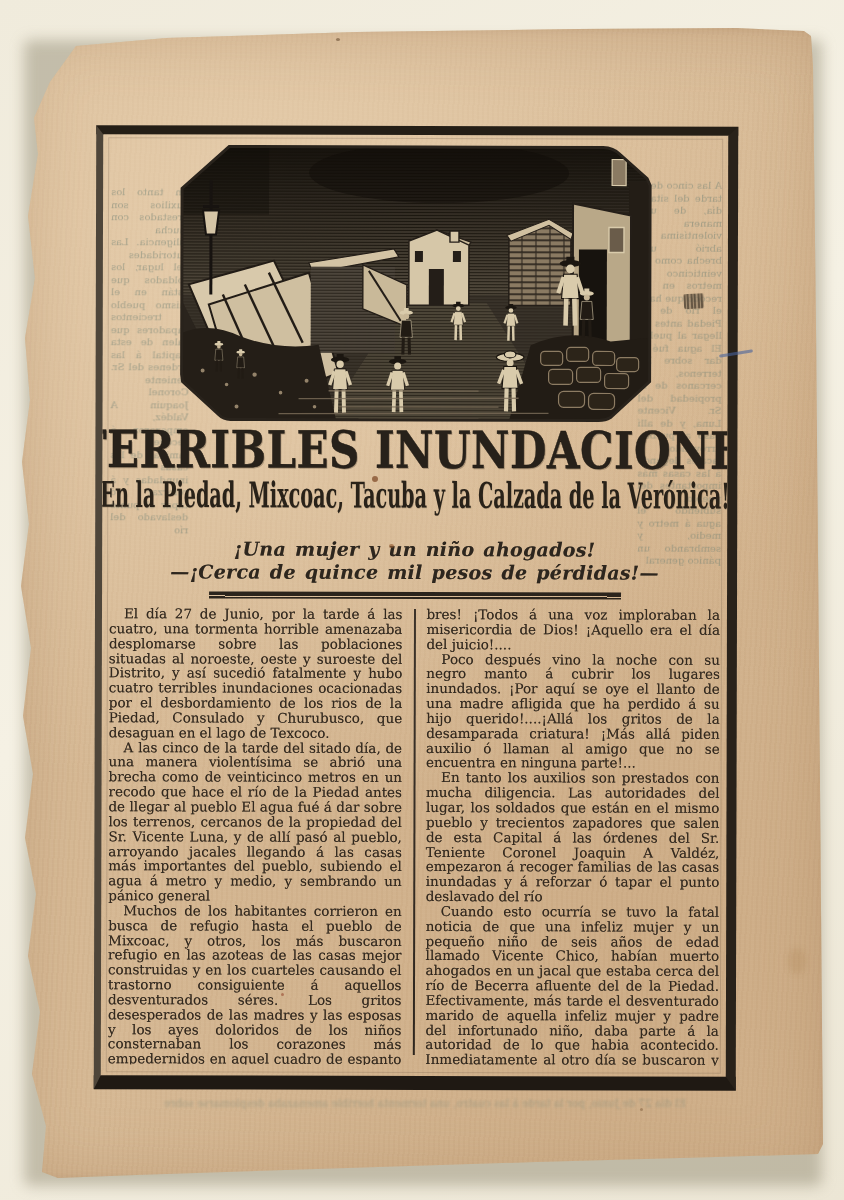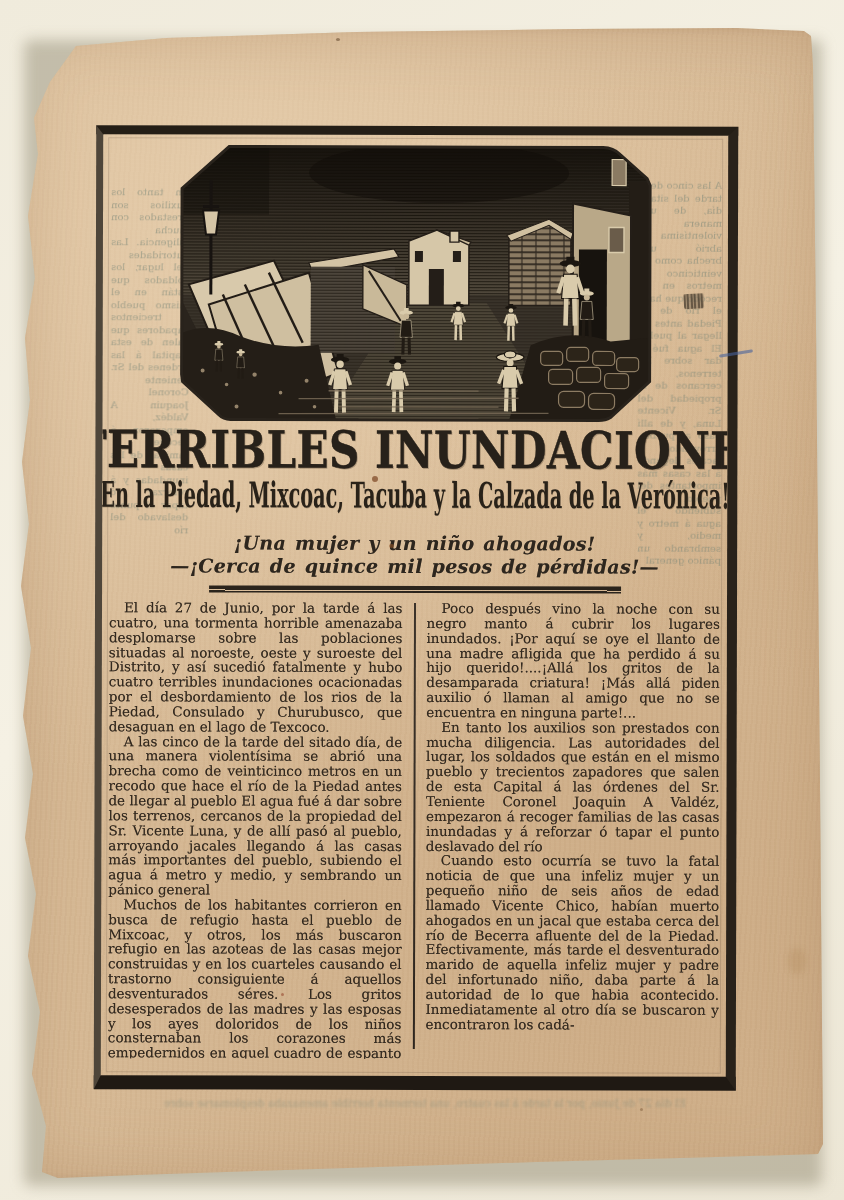--- a/index.html
+++ b/index.html
@@ -49,21 +49,21 @@
   }
   .h2 {
     height:38px; line-height:36px; font-size:30px; font-weight:bold; white-space:nowrap;
     transform:scale(0.64,1.18); color:#292219; text-shadow:0.6px 0.6px 0 rgba(80,66,50,0.3); z-index:2;
   }
   .deck {
     font-style:italic; font-weight:bold; font-size:19px; height:23px; line-height:23px;
     color:#2d261e; letter-spacing:0.3px; word-spacing:2px; z-index:2; white-space:nowrap;
     text-shadow:0 0 0.5px rgba(60,48,35,0.5);
   }
-  .deck.first { margin-top:16px; }
+  .deck.first { margin-top:22px; }
   .rule {
     margin-top:8px; width:412px; height:7px; z-index:2;
     background:linear-gradient(to bottom,#2b241c 0 4px,rgba(0,0,0,0) 4px 5px,#2b241c 5px 7px);
   }
   .cols { margin-top:8px; width:611px; height:458px; display:flex; overflow:hidden; z-index:2; }
   .col {
     flex:1; text-align:justify; font-size:13.5px; line-height:14.85px; color:#32291f;
     text-shadow:0 0 0.5px rgba(56,44,32,0.6);
   }
   .col p { margin:0; text-indent:15px; }
@@ -265,20 +265,21 @@
       <div class="rule"></div>
 
       <div class="cols">
         <div class="col">
           <p>El día 27 de Junio, por la tarde á las cuatro, una tormenta horrible amenazaba desplomarse sobre las poblaciones situadas al noroeste, oeste y suroeste del Distrito, y así sucedió fatalmente y hubo cuatro terribles inundaciones ocacionadas por el desbordamiento de los rios de la Piedad, Consulado y Churubusco, que desaguan en el lago de Texcoco.</p>
           <p>A las cinco de la tarde del sitado día, de una manera violentísima se abrió una brecha como de veinticinco metros en un recodo que hace el río de la Piedad antes de llegar al pueblo El agua fué á dar sobre los terrenos, cercanos de la propiedad del Sr. Vicente Luna, y de allí pasó al pueblo, arroyando jacales llegando á las casas más importantes del pueblo, subiendo el agua á metro y medio, y sembrando un pánico general</p>
           <p>Muchos de los habitantes corrieron en busca de refugio hasta el pueblo de Mixcoac, y otros, los más buscaron refugio en las azoteas de las casas mejor construidas y en los cuarteles causando el trastorno consiguiente á aquellos desventurados séres. Los gritos desesperados de las madres y las esposas y los ayes doloridos de los niños consternaban los corazones más empedernidos en aquel cuadro de espanto y desolación. ¡Todos pedian auxilio á los hom-</p>
         </div>
         <div class="divider"></div>
         <div class="col">
+          <p class="cont">bres! ¡Todos á una voz imploraban la misericordia de Dios! ¡Aquello era el día del juicio!....</p>
           <p>Poco después vino la noche con su negro manto á cubrir los lugares inundados. ¡Por aquí se oye el llanto de una madre afligida que ha perdido á su hijo querido!....¡Allá los gritos de la desamparada criatura! ¡Más allá piden auxilio ó llaman al amigo que no se encuentra en ninguna parte!...</p>
           <p>En tanto los auxilios son prestados con mucha diligencia. Las autoridades del lugar, los soldados que están en el mismo pueblo y trecientos zapadores que salen de esta Capital á las órdenes del Sr. Teniente Coronel Joaquin A Valdéz, empezaron á recoger familias de las casas inundadas y á reforzar ó tapar el punto deslavado del río</p>
           <p>Cuando esto ocurría se tuvo la fatal noticia de que una infeliz mujer y un pequeño niño de seis años de edad llamado Vicente Chico, habían muerto ahogados en un jacal que estaba cerca del río de Becerra afluente del de la Piedad. Efectivamente, más tarde el desventurado marido de aquella infeliz mujer y padre del infortunado niño, daba parte á la autoridad de lo que habia acontecido. Inmediatamente al otro día se buscaron y encontraron los cadá-</p>
         </div>
       </div>
     </div>
 
     <div class="ghost-bottom">El día 27 de Junio, por la tarde á las cuatro, una tormenta horrible amenazaba desplomarse sobre las poblaciones situadas al noroeste, oeste y suroeste del Distrito, y así sucedió fatalmente y hubo cuatro terribles inundaciones ocacionadas por el desbordamiento de los rios de la Piedad, Consulado y Churubusco, que desaguan en el lago de Texcoco.</div>
 
     <div class="spot spot1"></div>

